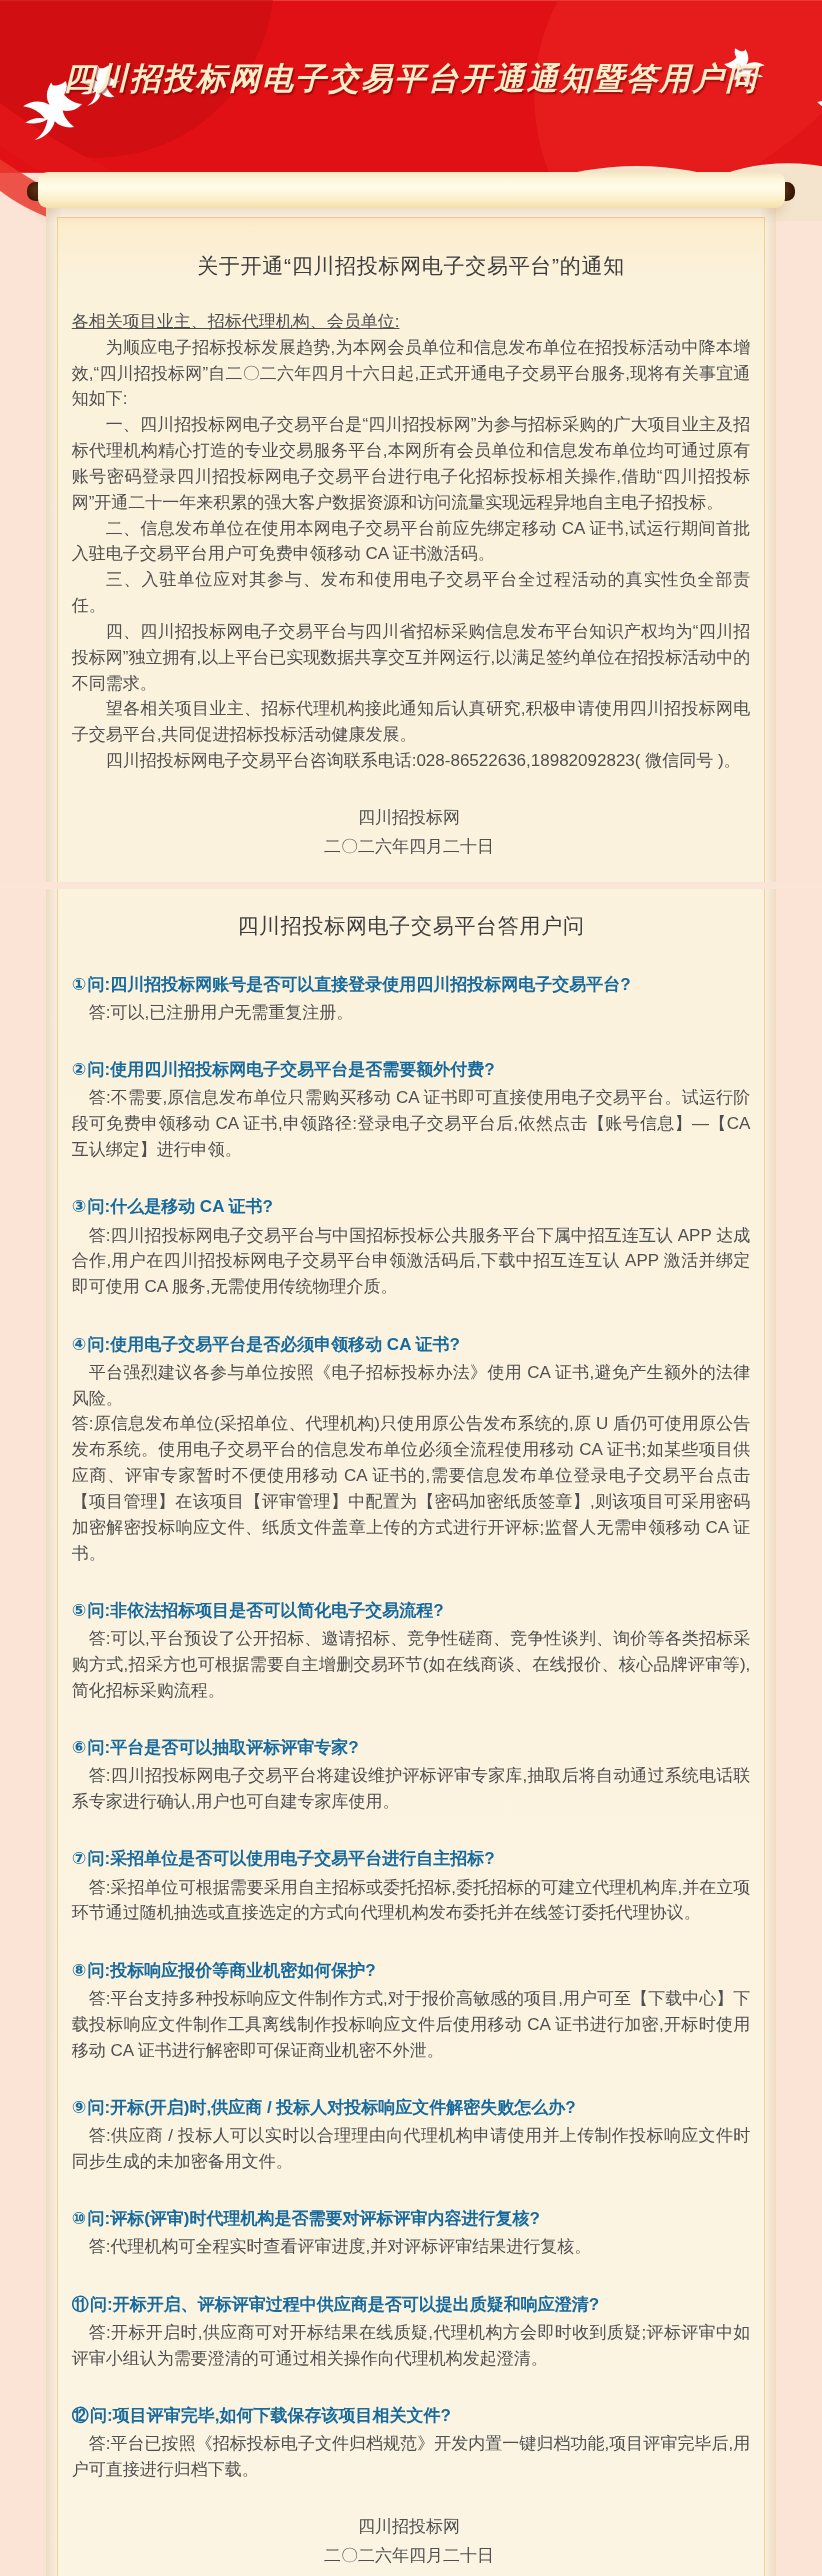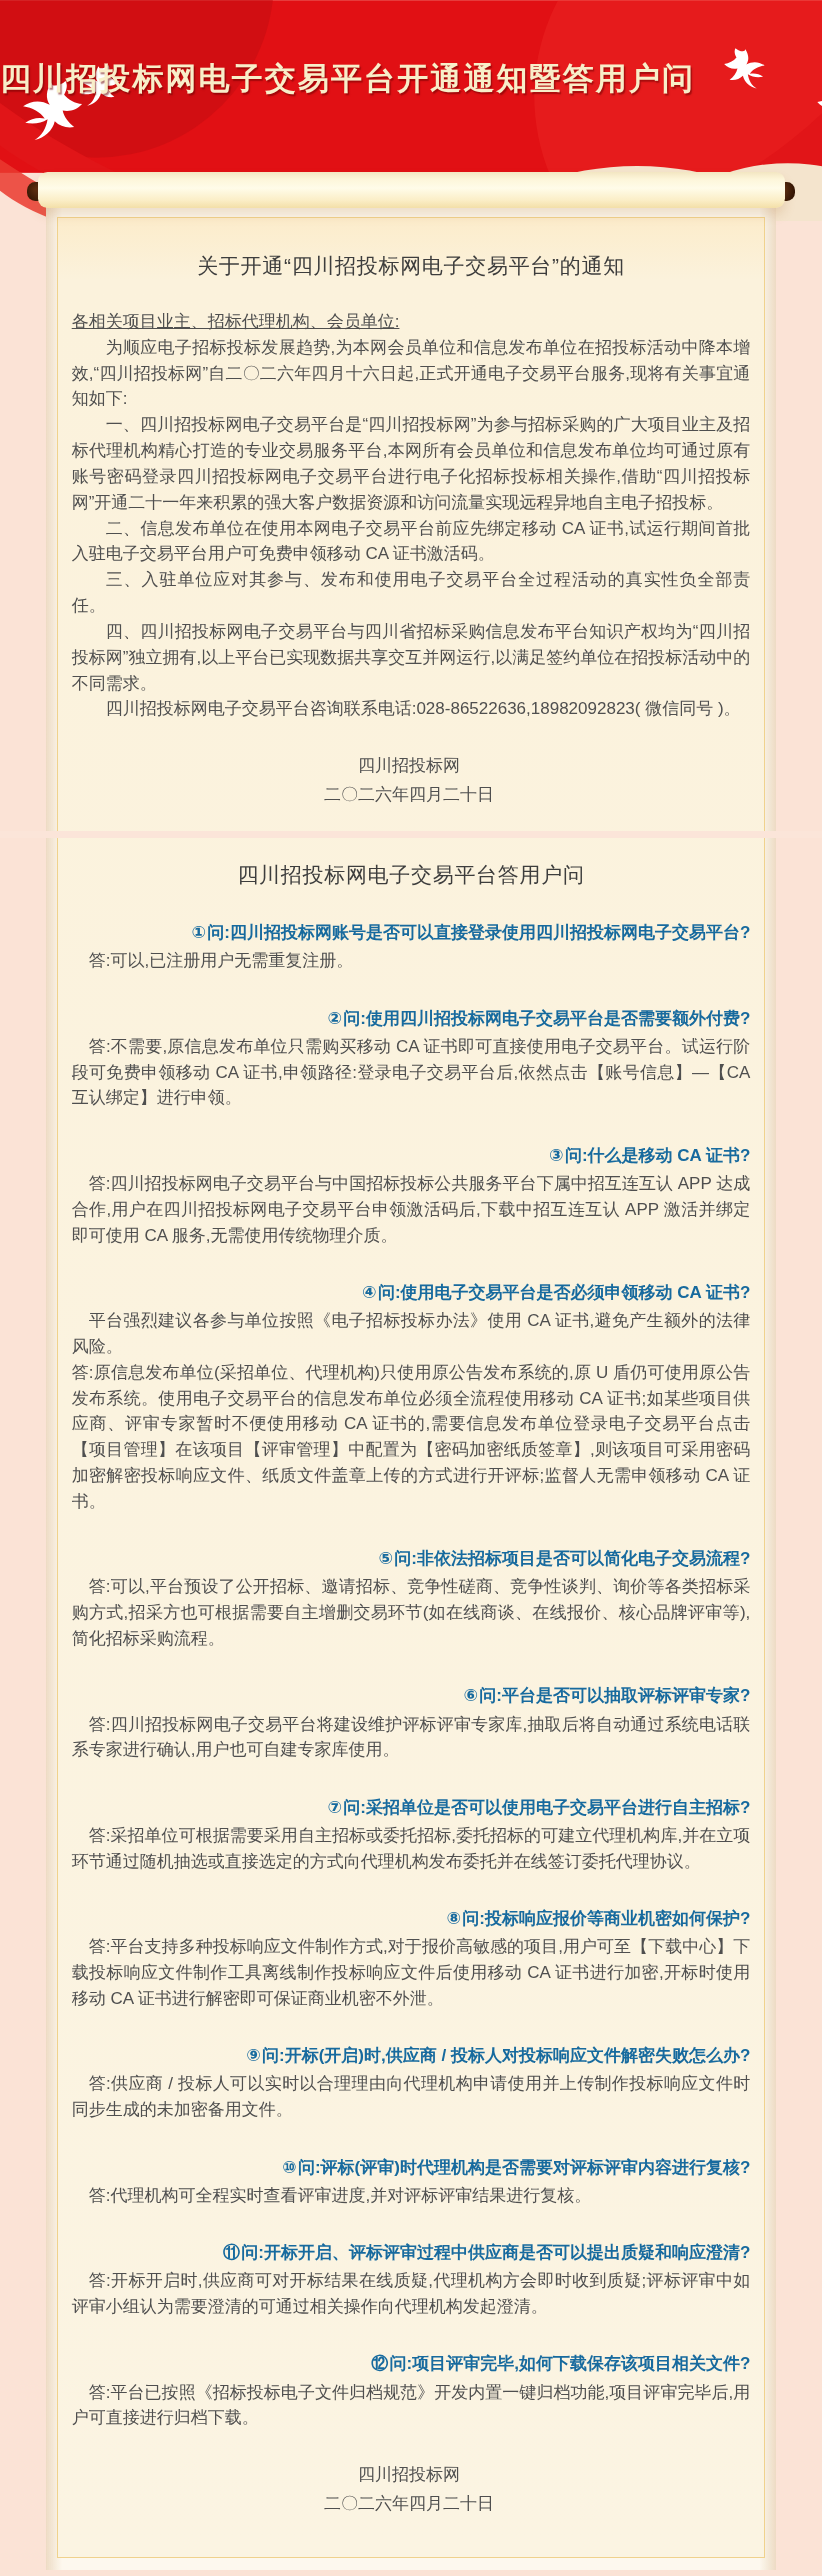--- a/index.html
+++ b/index.html
@@ -7,24 +7,25 @@
     width:822px;
     background:#fbe3d6;
     font-family:"Liberation Sans","DejaVu Sans",sans-serif;
     -webkit-font-smoothing:antialiased;
   }
   
   .banner{position:relative;height:221px;overflow:hidden;}
   .banner svg{position:absolute;left:0;top:0;display:block;}
   .banner-title{
     position:absolute;top:58px;left:0;width:100%;
+    text-align:center;
     font-size:31px;font-weight:700;letter-spacing:2.1px;
     color:#f8eec9;
     text-shadow:1.4px 2.1px 1.4px rgba(110,0,0,.55);
-    z-index:3;white-space:nowrap;
+    z-index:3;white-space:nowrap;font-style:italic;
   }
   
   .scroll{position:relative;z-index:2;margin-top:-49px;}
   .roll-wrap{position:relative;width:747px;margin:0 auto;height:36px;z-index:3;}
   .knob{
     position:absolute;top:10.3px;width:20.6px;height:18.5px;border-radius:8.2px;
     background:radial-gradient(circle at 40% 38%,#5a2a0e 0%,#341605 70%);
   }
   .knob.left{left:-10.3px;}
   .knob.right{right:-10.3px;}
@@ -62,21 +63,21 @@
   .signature p{margin:0;font-size:17px;line-height:1.7;color:#4f4f4f;}
   .section-divider{
     height:6.9px;width:822px;margin:20.6px 0 23px -72px;
     background:#fbe5d9;
   }
   
   .qa-item{margin-top:31.5px;}
   .qa-q{
     margin:0 0 2.7px 0;
     font-size:17px;line-height:1.5;font-weight:700;color:#176a9e;
-    text-align:right;
+    text-align:left;
   }
   .qa-num{margin-right:1.4px;}
   .qa-a .body-para{text-indent:1em;}
   .qa-a .body-para + .body-para{text-indent:0;}
 </style>
 </head>
 <body>
 
 <div class="banner">
   <svg width="822" height="221" viewBox="0 0 1200 322">
@@ -124,20 +125,21 @@
   <p class="body-para">为顺应电子招标投标发展趋势,为本网会员单位和信息发布单位在招投标活动中降本增效,“四川招投标网”自二〇二六年四月十六日起,正式开通电子交易平台服务,现将有关事宜通知如下:</p>
 
   <p class="body-para">一、四川招投标网电子交易平台是“四川招投标网”为参与招标采购的广大项目业主及招标代理机构精心打造的专业交易服务平台,本网所有会员单位和信息发布单位均可通过原有账号密码登录四川招投标网电子交易平台进行电子化招标投标相关操作,借助“四川招投标网”开通二十一年来积累的强大客户数据资源和访问流量实现远程异地自主电子招投标。</p>
 
   <p class="body-para">二、信息发布单位在使用本网电子交易平台前应先绑定移动 CA 证书,试运行期间首批入驻电子交易平台用户可免费申领移动 CA 证书激活码。</p>
 
   <p class="body-para">三、入驻单位应对其参与、发布和使用电子交易平台全过程活动的真实性负全部责任。</p>
 
   <p class="body-para">四、四川招投标网电子交易平台与四川省招标采购信息发布平台知识产权均为“四川招投标网”独立拥有,以上平台已实现数据共享交互并网运行,以满足签约单位在招投标活动中的不同需求。</p>
 
+  <p class="body-para">望各相关项目业主、招标代理机构接此通知后认真研究,积极申请使用四川招投标网电子交易平台,共同促进招标投标活动健康发展。</p>
 
   <p class="body-para">四川招投标网电子交易平台咨询联系电话:028-86522636,18982092823( 微信同号 )。</p>
 </div>
         <div class="signature">
           <p>四川招投标网</p>
           <p>二〇二六年四月二十日</p>
         </div>
       </section>
 
       <div class="section-divider"></div>

